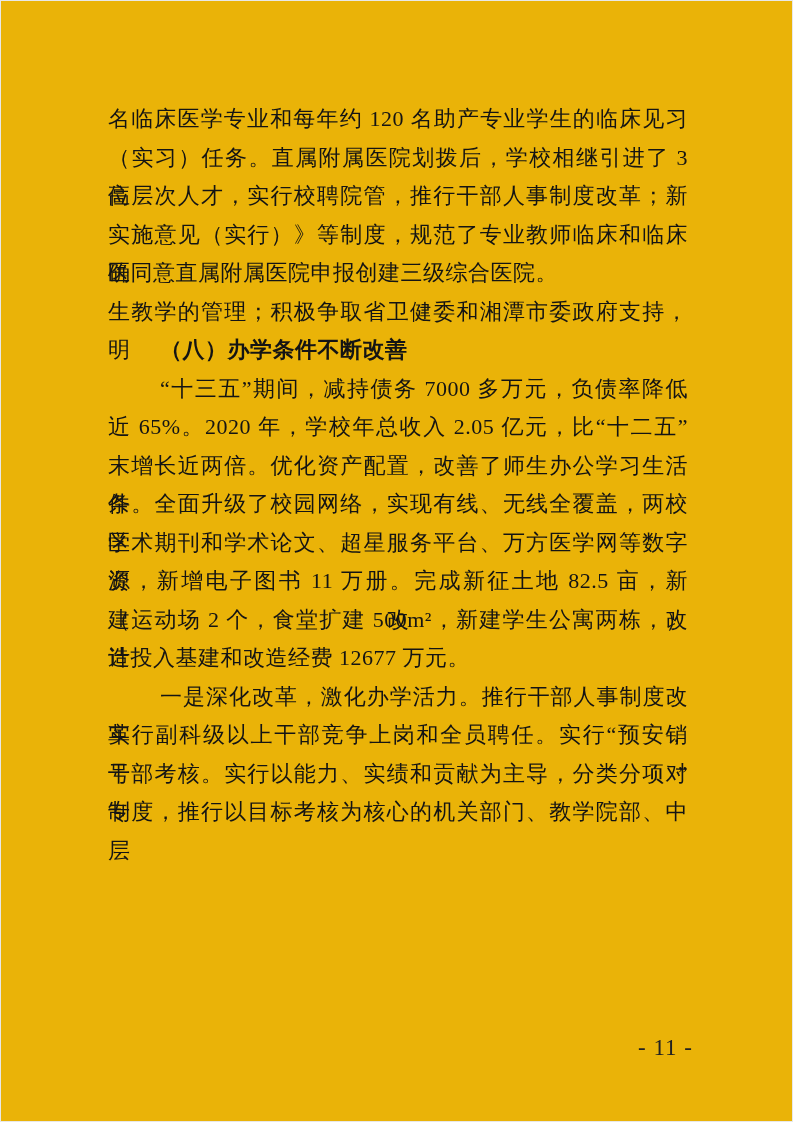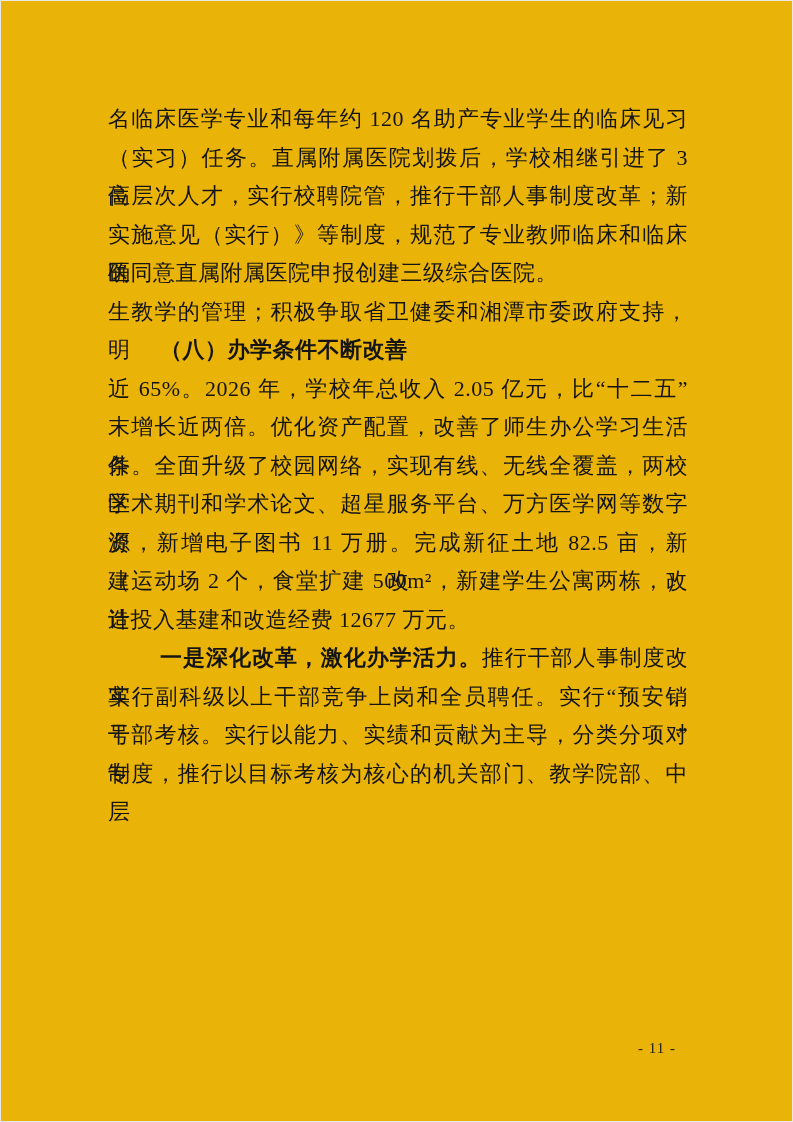--- a/index.html
+++ b/index.html
@@ -37,48 +37,49 @@
     text-align: justify;
     text-align-last: justify;
   }
   .indent {
     text-indent: 52px;
   }
   .heading {
     font-weight: bold;
   }
   .bold {
-    font-weight: bold;
+    font-weight: normal;
   }
   .page-number {
     position: absolute;
     top: 1038px;
     left: 638px;
-    font-size: 15px;
+    font-size: 23px;
     line-height: 20px;
     letter-spacing: 1px;
     color: #222;
   }
 </style>
 </head>
 <body>
 
 <div class="page">
   <div class="content">
 
     <div class="line jl">名临床医学专业和每年约 120 名助产专业学生的临床见习</div>
     <div class="line jl">（实习）任务。直属附属医院划拨后，学校相继引进了 3 位</div>
     <div class="line jl">高层次人才，实行校聘院管，推行干部人事制度改革；新</div>
     <div class="line jl">实施意见（实行）》等制度，规范了专业教师临床和临床医</div>
     <div class="line">确同意直属附属医院申报创建三级综合医院。</div>
     <div class="line jl">生教学的管理；积极争取省卫健委和湘潭市委政府支持，明</div>
 
     <div class="line heading indent">（八）办学条件不断改善</div>
 
-    <div class="line jl">近 65%。2026 年，学校年总收入 2.05 亿元，比“十二五”</div>
+    <div class="line jl indent">“十三五”期间，减持债务 7000 多万元，负债率降低</div>
+    <div class="line jl">近 65%。2020 年，学校年总收入 2.05 亿元，比“十二五”</div>
     <div class="line jl">末增长近两倍。优化资产配置，改善了师生办公学习生活条</div>
     <div class="line jl">件。全面升级了校园网络，实现有线、无线全覆盖，两校区</div>
     <div class="line jl">学术期刊和学术论文、超星服务平台、万方医学网等数字资</div>
     <div class="line jl">源，新增电子图书 11 万册。完成新征土地 82.5 亩，新（改）</div>
     <div class="line jl">建运动场 2 个，食堂扩建 500m²，新建学生公寓两栋，改造</div>
     <div class="line">计投入基建和改造经费 12677 万元。</div>
 
 
     <div class="line jl indent"><span class="bold">一是深化改革，激化办学活力。</span><span>推行干部人事制度改革，</span></div>
     <div class="line jl">实行副科级以上干部竞争上岗和全员聘任。实行“预安销号”</div>

